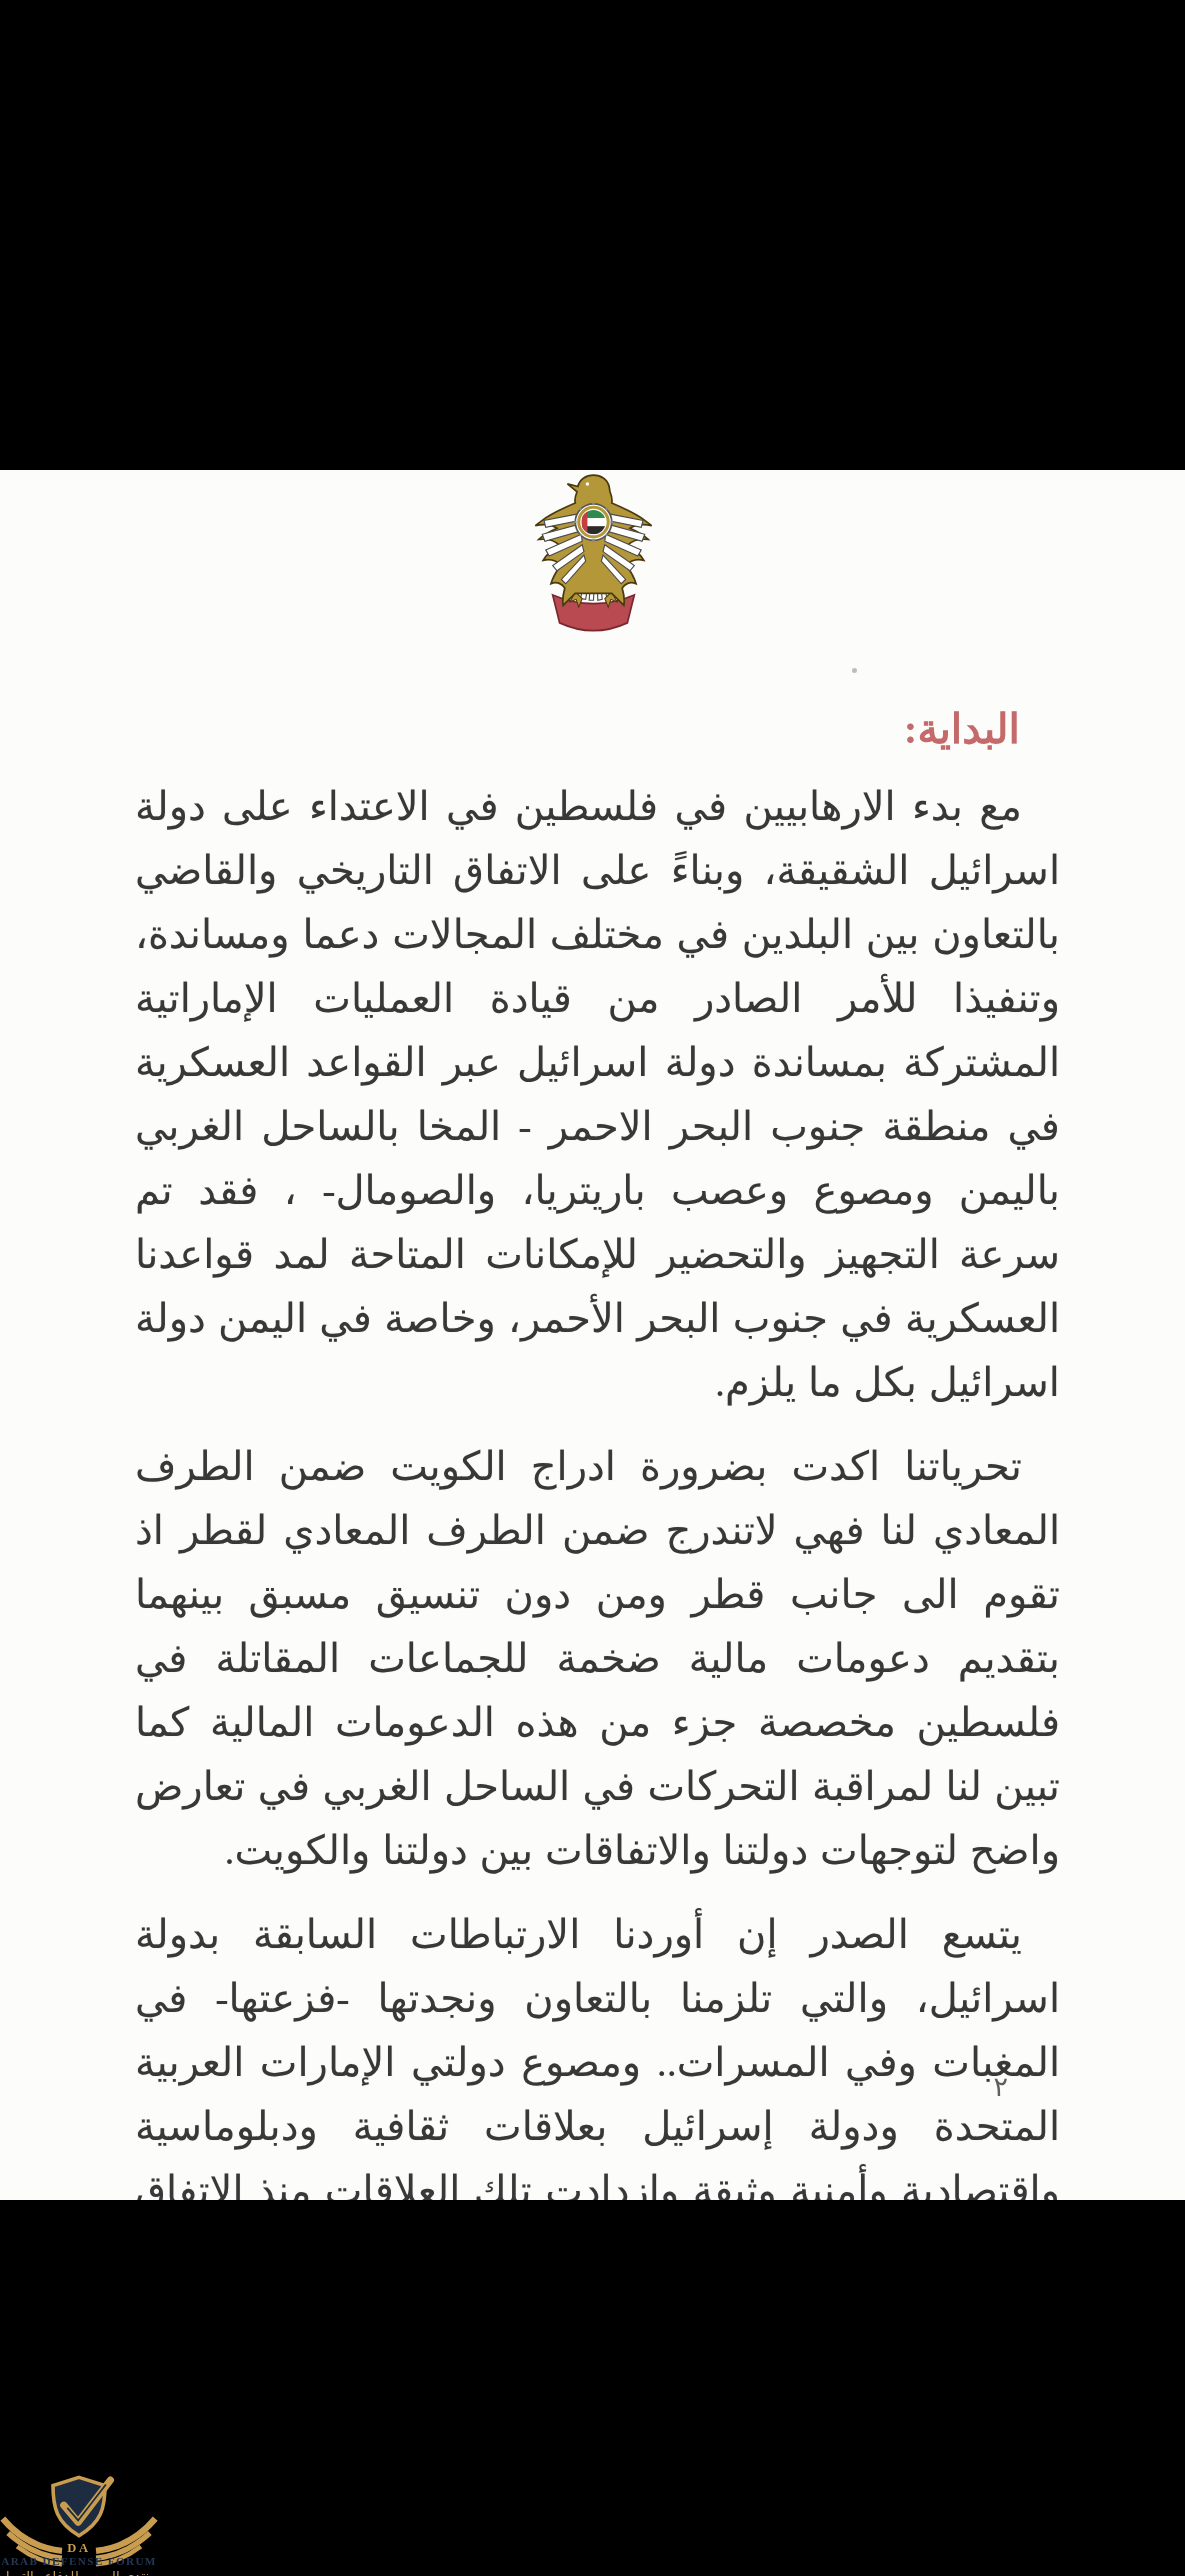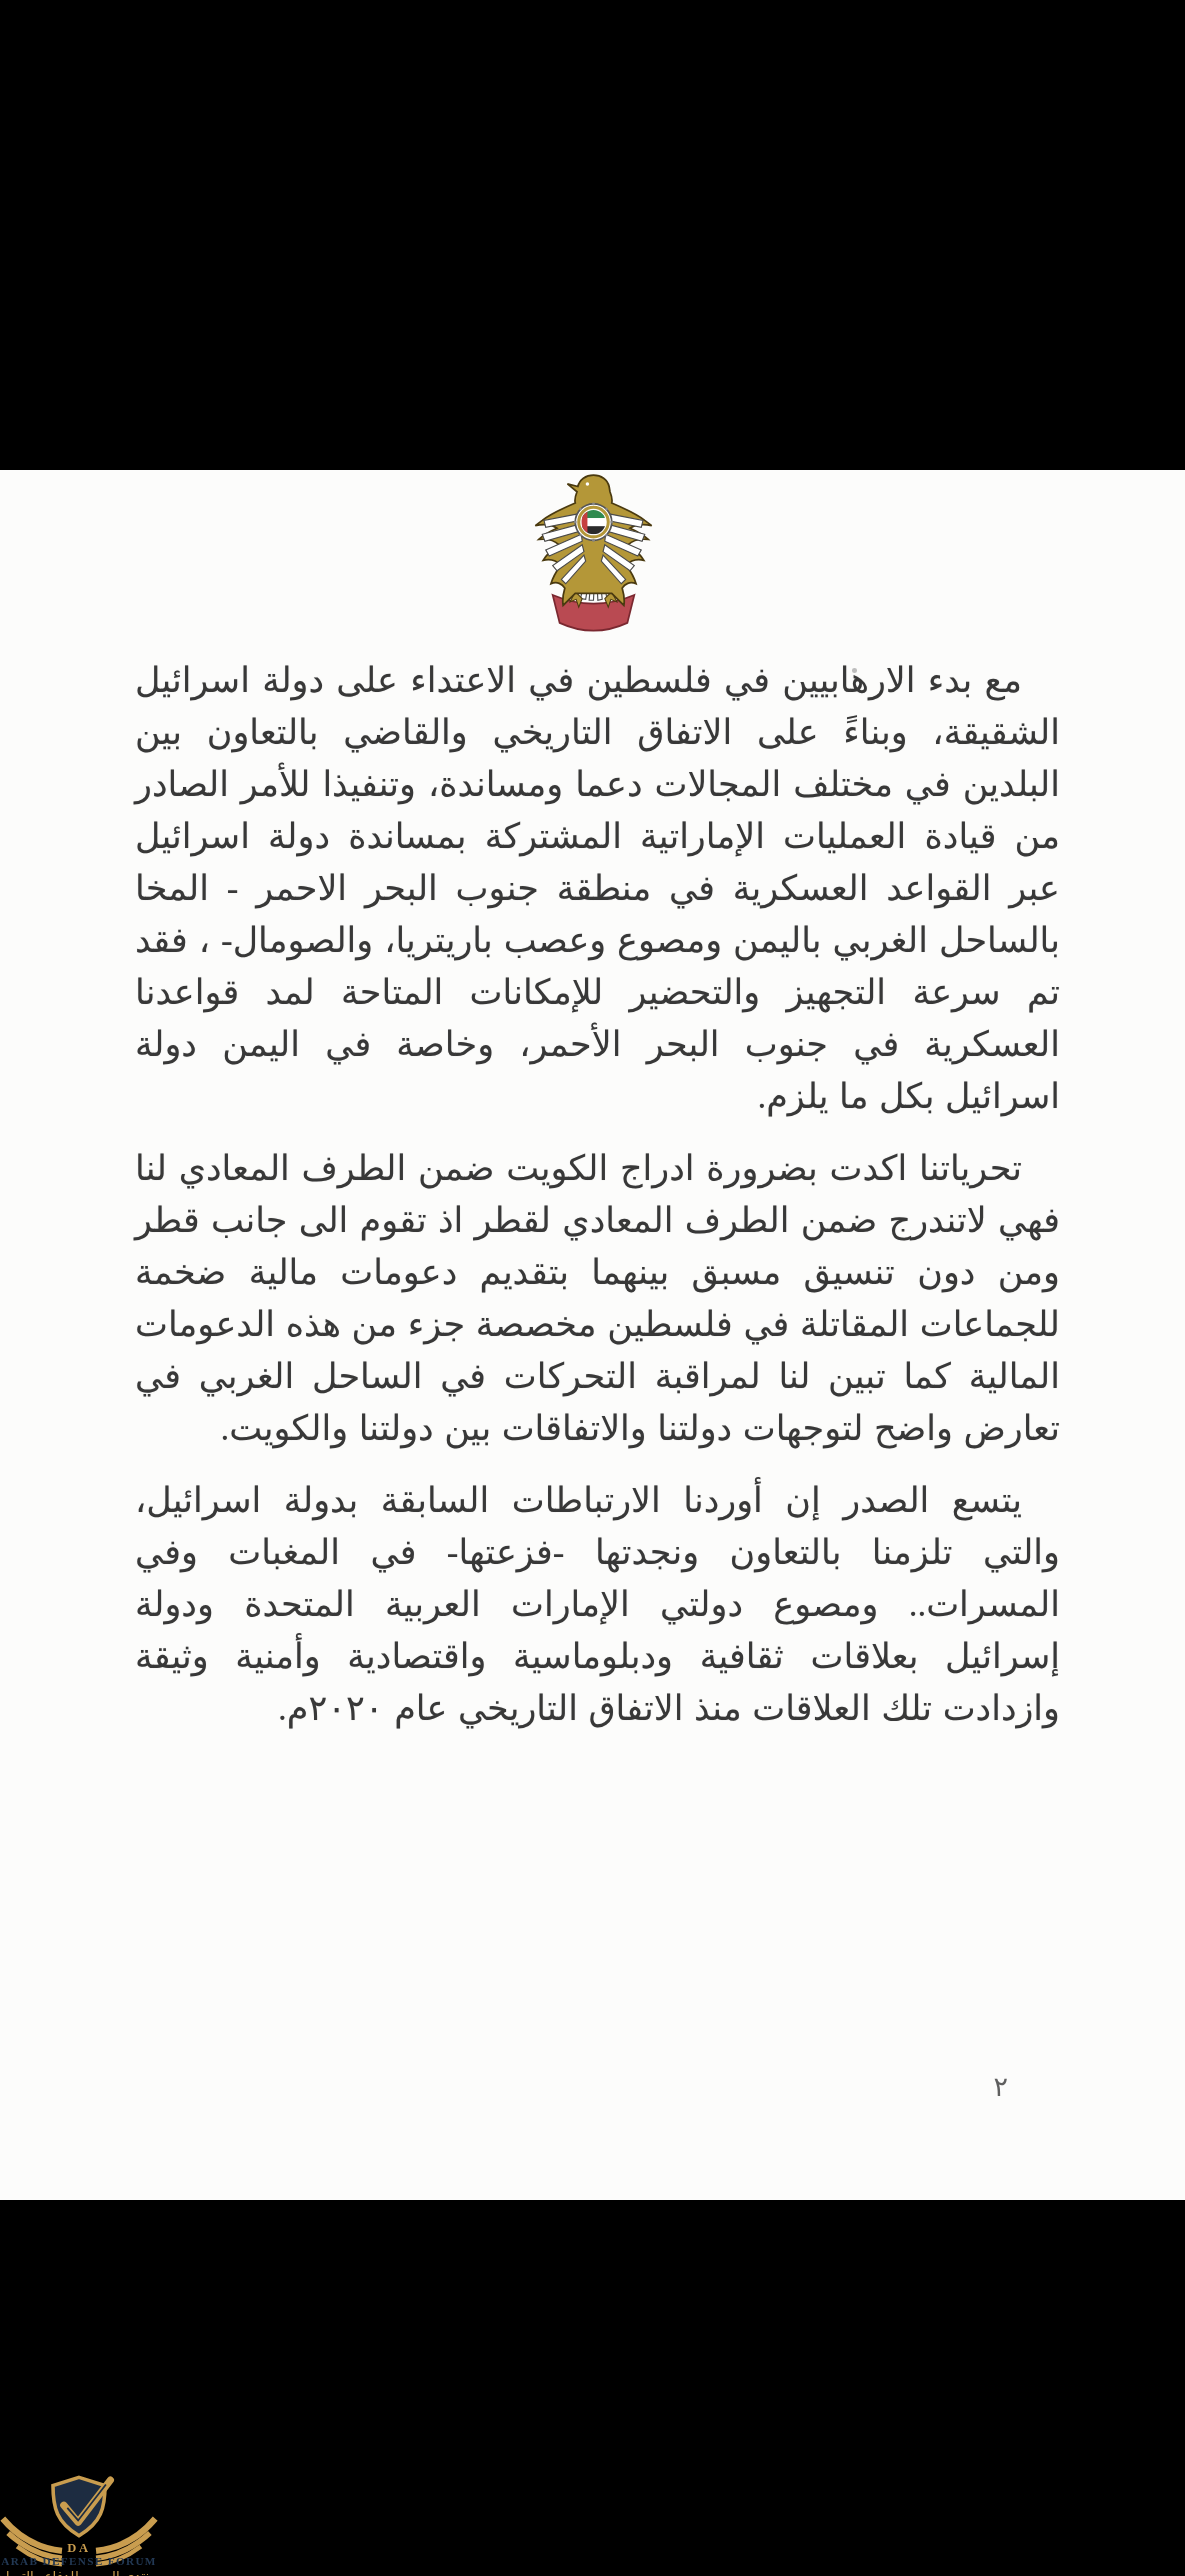--- a/index.html
+++ b/index.html
@@ -30,22 +30,22 @@
   .heading{
     margin:68px 40px 0 0;
     font-size:41px;
     line-height:52px;
     font-weight:bold;
     color:#c46a6b;
     text-align:right;
   }
   .para{
     margin:20px 0 0 0;
-    font-size:35px;
-    line-height:52px;
+    font-size:40px;
+    line-height:64px;
     color:#383838;
     text-align:justify;
     text-align-last:right;
     text-indent:38px;
     word-spacing:1.8px;
     text-shadow:0 0 0.9px rgba(40,40,40,0.25);
   }
   .page-number{
     position:absolute;
     top:1601px;right:178px;
@@ -139,20 +139,21 @@
         <g clip-path="url(#flagClip)">
           <rect x="61" y="46" width="28" height="28" fill="#ffffff"></rect>
           <rect x="61" y="46" width="28" height="9.3" fill="#2f8a4f"></rect>
           <rect x="61" y="64.7" width="28" height="9.3" fill="#2b2b2b"></rect>
           <rect x="61" y="46" width="7" height="28" fill="#c63f3f"></rect>
         </g>
       </g>
     </svg>
 
     <div class="content">
+      <h1 class="heading">البداية:</h1>
       <p class="para">مع بدء الارهابيين في فلسطين في الاعتداء على دولة اسرائيل الشقيقة، وبناءً على الاتفاق التاريخي والقاضي بالتعاون بين البلدين في مختلف المجالات دعما ومساندة، وتنفيذا للأمر الصادر من قيادة العمليات الإماراتية المشتركة بمساندة دولة اسرائيل عبر القواعد العسكرية في منطقة جنوب البحر الاحمر - المخا بالساحل الغربي باليمن ومصوع وعصب باريتريا، والصومال- ، فقد تم سرعة التجهيز والتحضير للإمكانات المتاحة لمد قواعدنا العسكرية في جنوب البحر الأحمر، وخاصة في اليمن دولة اسرائيل بكل ما يلزم.</p>
       <p class="para">تحرياتنا اكدت بضرورة ادراج الكويت ضمن الطرف المعادي لنا فهي لاتندرج ضمن الطرف المعادي لقطر اذ تقوم الى جانب قطر ومن دون تنسيق مسبق بينهما بتقديم دعومات مالية ضخمة للجماعات المقاتلة في فلسطين مخصصة جزء من هذه الدعومات المالية كما تبين لنا لمراقبة التحركات في الساحل الغربي في تعارض واضح لتوجهات دولتنا والاتفاقات بين دولتنا والكويت.</p>
       <p class="para">يتسع الصدر إن أوردنا الارتباطات السابقة بدولة اسرائيل، والتي تلزمنا بالتعاون ونجدتها -فزعتها- في المغبات وفي المسرات.. ومصوع دولتي الإمارات العربية المتحدة ودولة إسرائيل بعلاقات ثقافية ودبلوماسية واقتصادية وأمنية وثيقة وازدادت تلك العلاقات منذ الاتفاق التاريخي عام ٢٠٢٠م.</p>
     </div>
 
     <div class="speck"></div>
     <div class="page-number">٢</div>
   </div>
 
   <div class="letterbox bottom">

